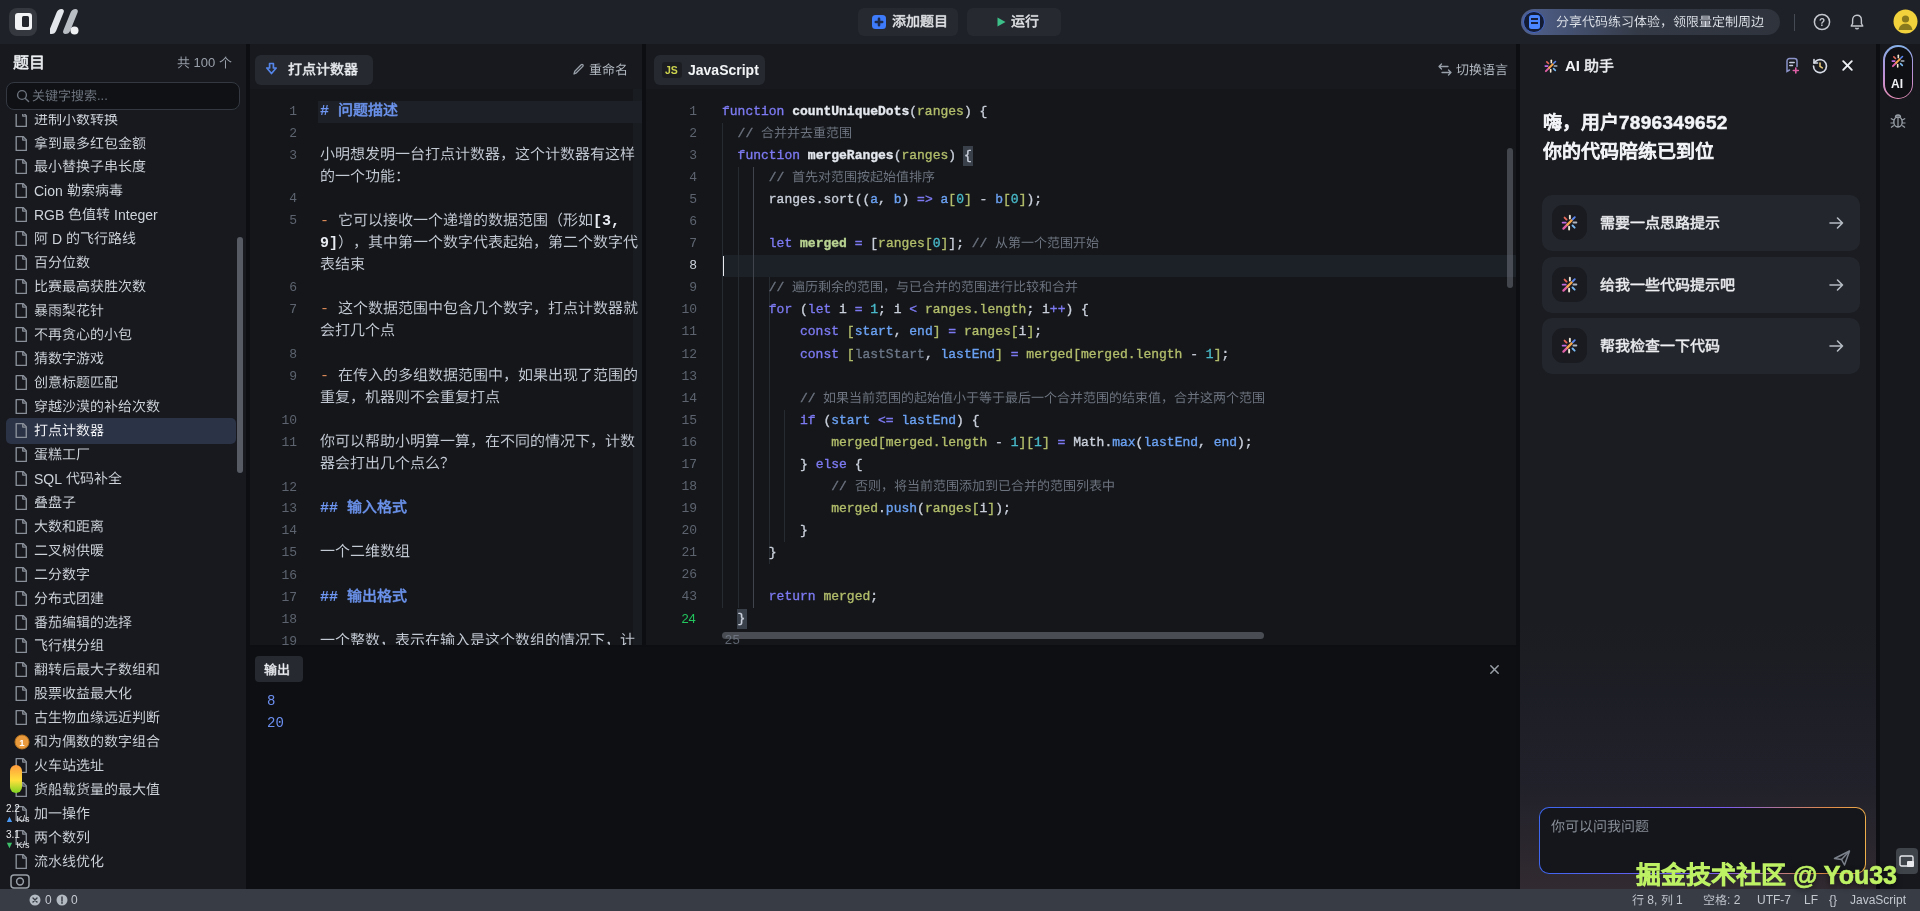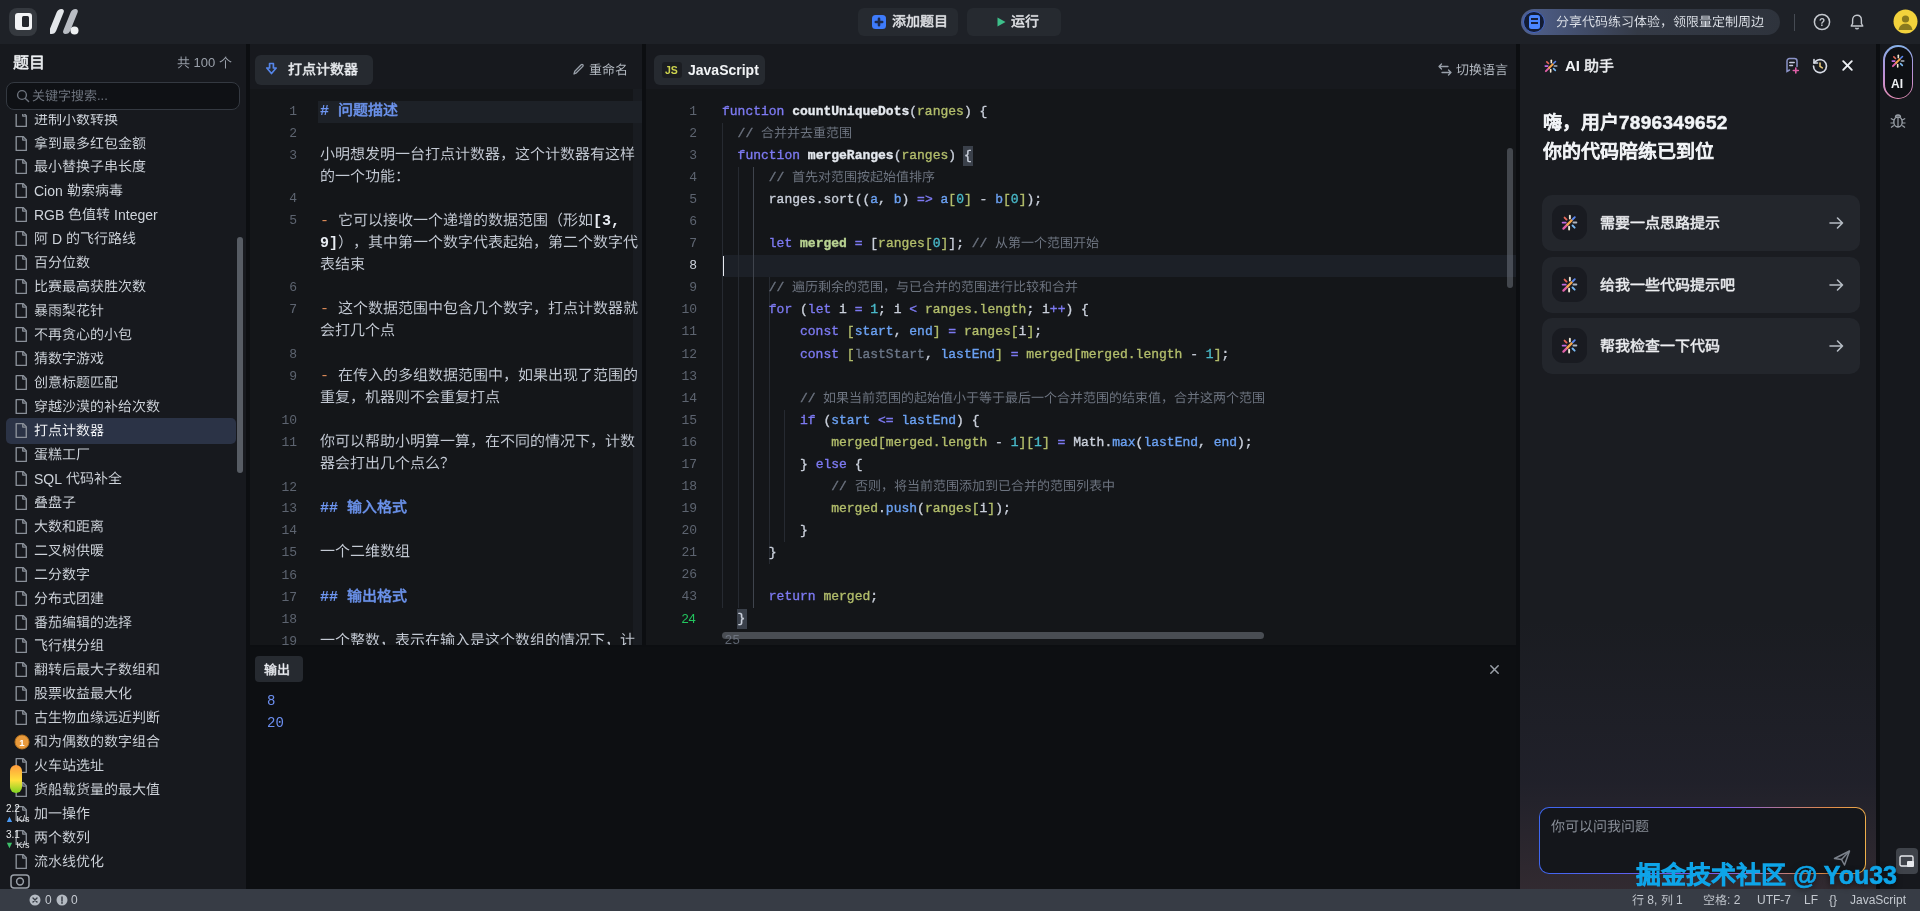--- a/index.html
+++ b/index.html
@@ -1464,21 +1464,21 @@
 <svg style="position:absolute;left:1889px;top:112px" width="18" height="18" viewBox="0 0 18 18">
 <ellipse cx="9" cy="10" rx="4.2" ry="5" fill="none" stroke="#9aa0a8" stroke-width="1.4"></ellipse>
 <path d="M6.5 5.5 A2.5 2.5 0 0 1 11.5 5.5" fill="none" stroke="#9aa0a8" stroke-width="1.4"></path>
 <path d="M9 5 V15 M4.8 8 L1.8 6.5 M4.8 11 H1.5 M4.8 13.5 L2 15.5 M13.2 8 L16.2 6.5 M13.2 11 H16.5 M13.2 13.5 L16 15.5" stroke="#9aa0a8" stroke-width="1.2"></path>
     </svg>
 <div style="position:absolute;left:1896px;top:848px;width:22px;height:26px;background:#3f434a;border-radius:4px"></div>
 <svg style="position:absolute;left:1899px;top:855px" width="16" height="13" viewBox="0 0 16 13">
 <rect x="1" y="1" width="13" height="10" rx="1.5" fill="none" stroke="#e8eaee" stroke-width="1.4"></rect>
 <rect x="8" y="6" width="7" height="6" fill="#e8eaee" rx="1"></rect>
     </svg>
-<div style="position:absolute;left:1636px;top:856.0px;line-height:38px;font-family:'Liberation Sans',monospace;font-size:25px;font-weight:bold;color:#0ea5e9;white-space:pre;text-shadow:0 2px 6px rgba(0,0,0,.65);z-index:50"><svg class="k" style="width:150px;height:32px;vertical-align:-8.25px" viewBox="0 0 6000 1280">
+<div style="position:absolute;left:1636px;top:856.0px;line-height:38px;font-family:'Liberation Sans',monospace;font-size:25px;font-weight:bold;color:#bef264;white-space:pre;text-shadow:0 2px 6px rgba(0,0,0,.65);z-index:50"><svg class="k" style="width:150px;height:32px;vertical-align:-8.25px" viewBox="0 0 6000 1280">
         <g transform="translate(0,950) scale(1,-1)" fill="currentColor" stroke="currentColor" stroke-width="60">
           <use href="#g6398"></use>
           <use href="#g91D1" x="1000"></use>
           <use href="#g6280" x="2000"></use>
           <use href="#g672F" x="3000"></use>
           <use href="#g793E" x="4000"></use>
           <use href="#g533A" x="5000"></use>
         </g>
       </svg><span style="-webkit-text-stroke:.6px"> @ You33</span></div>
 <svg style="position:absolute;left:29px;top:894px" width="12" height="12" viewBox="0 0 12 12">

